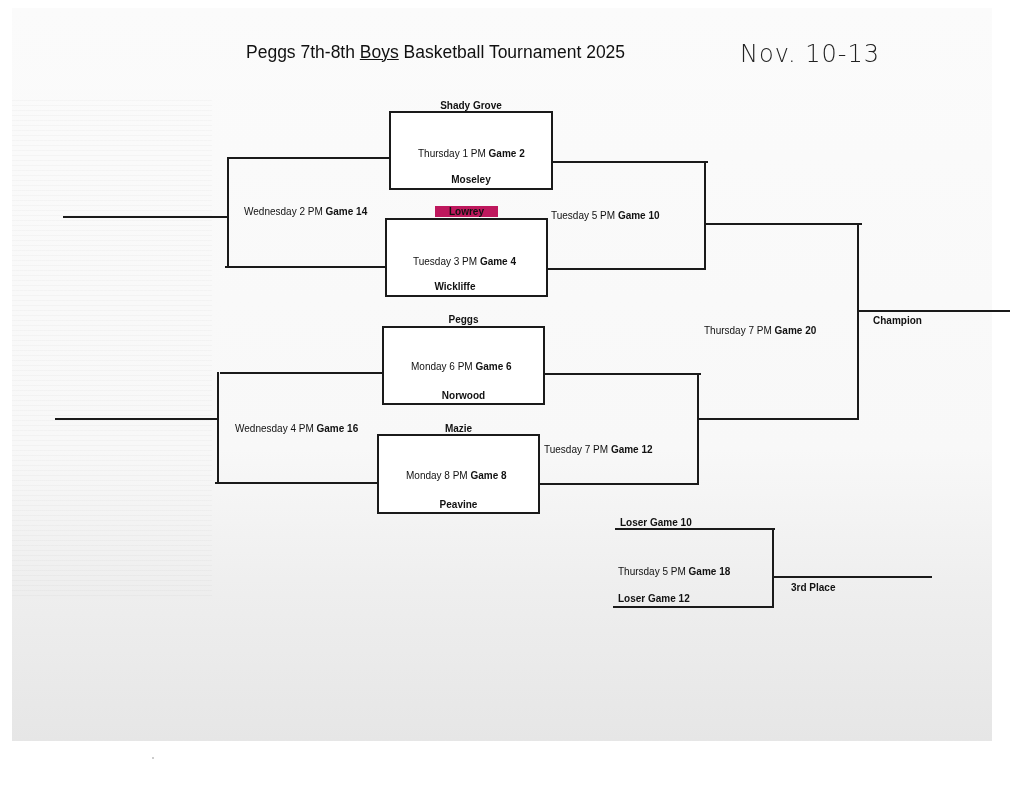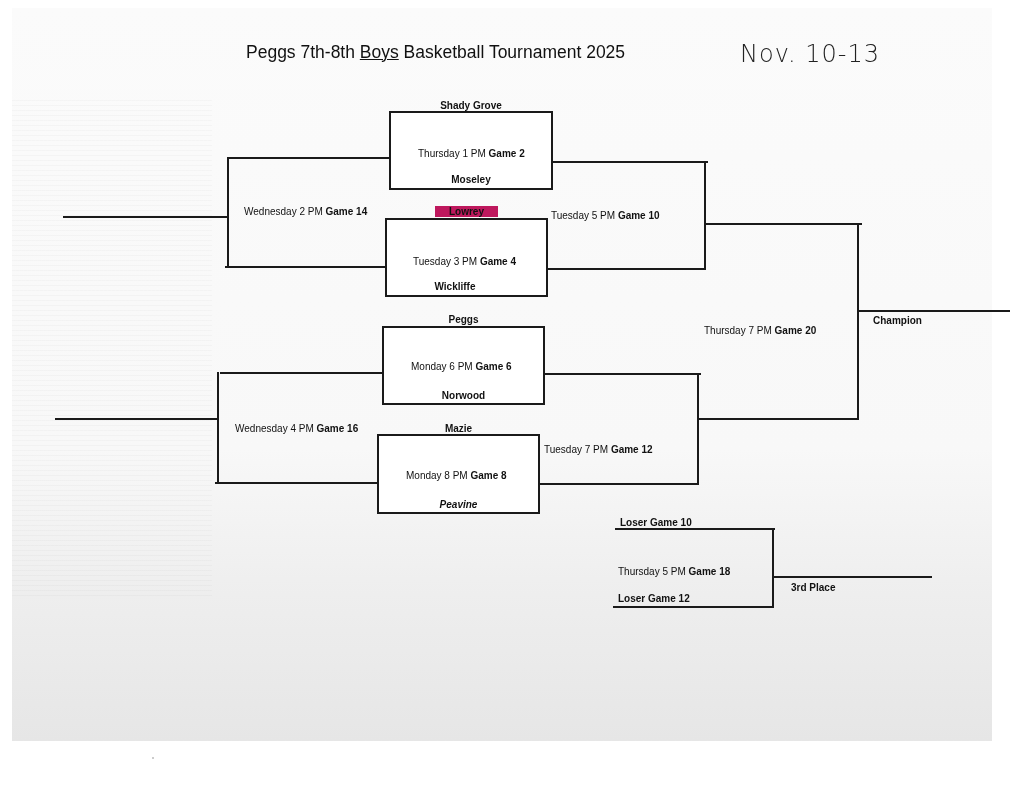--- a/index.html
+++ b/index.html
@@ -74,21 +74,21 @@
 <div class="lbl" style="left:551px; top:210px;"><span class="norm">Tuesday 5 PM</span> <span>Game 10</span></div>
 
 <div class="box" style="left:382px; top:326px; width:163px; height:79px;"></div>
 <div class="lbl team" style="left:382px; width:163px; top:314px;">Peggs</div>
 <div class="lbl" style="left:411px; top:361px;"><span class="norm">Monday 6 PM</span> <span>Game 6</span></div>
 <div class="lbl team" style="left:382px; width:163px; top:390px;">Norwood</div>
 
 <div class="box" style="left:377px; top:434px; width:163px; height:80px;"></div>
 <div class="lbl team" style="left:377px; width:163px; top:423px;">Mazie</div>
 <div class="lbl" style="left:406px; top:470px;"><span class="norm">Monday 8 PM</span> <span>Game 8</span></div>
-<div class="lbl team" style="left:377px; width:163px; top:499px;font-style:italic;">Peavine</div>
+<div class="lbl team" style="left:377px; width:163px; top:499px;">Peavine</div>
 
 <div class="hline" style="left:220px; top:372px; width:163px;"></div>
 <div class="hline" style="left:215px; top:482px; width:163px;"></div>
 <div class="vline" style="left:217px; top:372px; height:112px;"></div>
 <div class="hline" style="left:55px; top:418px; width:164px;"></div>
 <div class="lbl" style="left:235px; top:423px;"><span class="norm">Wednesday 4 PM</span> <span>Game 16</span></div>
 
 <div class="hline" style="left:544px; top:373px; width:157px;"></div>
 <div class="hline" style="left:539px; top:483px; width:160px;"></div>
 <div class="vline" style="left:697px; top:373px; height:112px;"></div>

